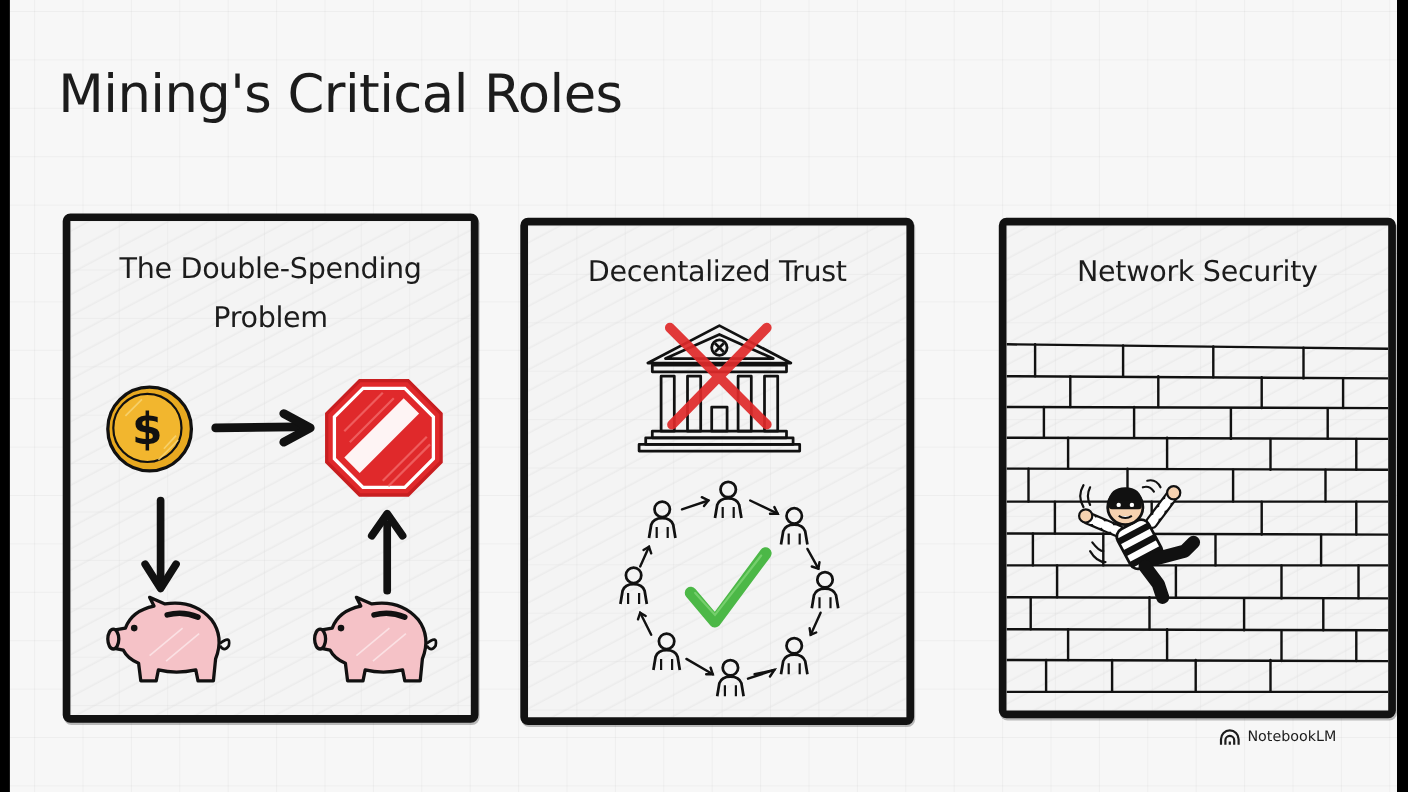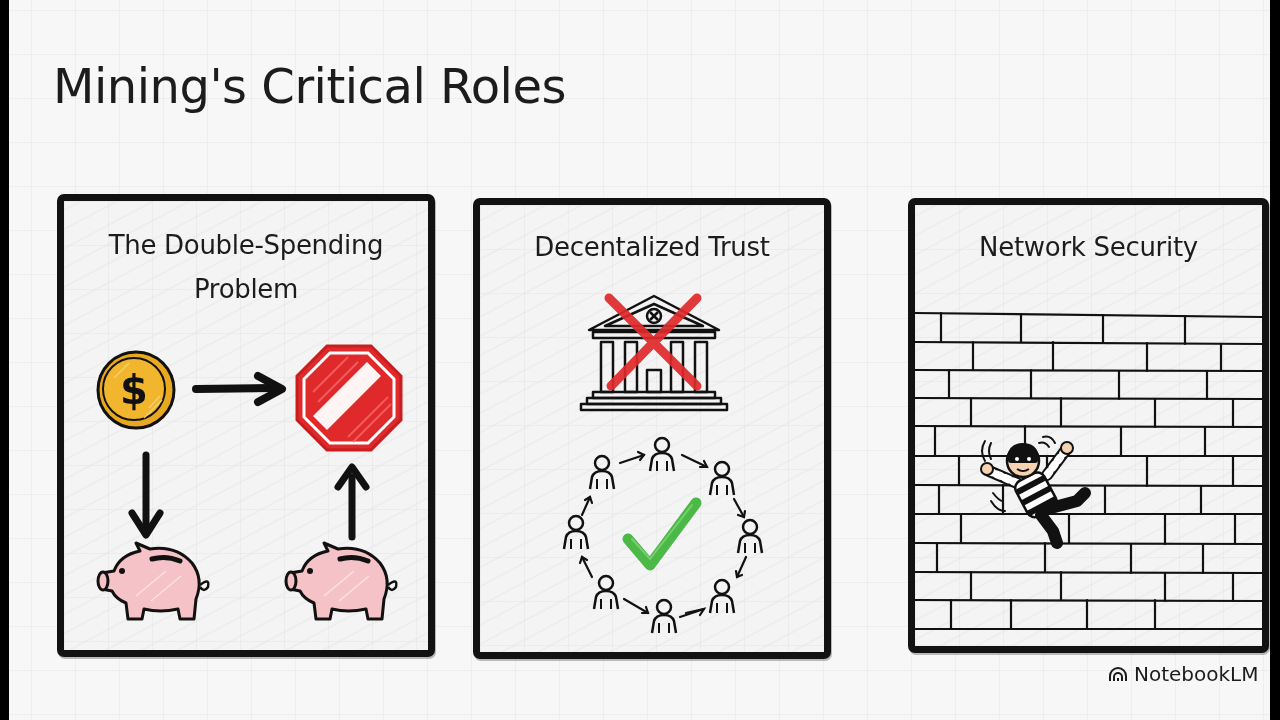--- a/index.html
+++ b/index.html
@@ -46,21 +46,21 @@
   }
   .panel-1 .panel-title { top: 22px; }
   .panel-2 .panel-title { top: 20px; }
   .panel-3 .panel-title { top: 20px; }
 
   .art { position: absolute; }
 
   .brand {
     position: absolute; left: 1099px; top: 662px;
     display: flex; align-items: center; gap: 6px;
-    font-size: 20px; color: #1c1c1c; font-weight: 500;
+    font-size: 13px; color: #1c1c1c; font-weight: 500;
     font-family: "DejaVu Sans", sans-serif;
   }
   .brand svg { width: 20px; height: 16px; }
 </style>
 </head>
 <body>
 
 <div class="slide">
 
   <h1 class="title">Mining's Critical Roles</h1>

